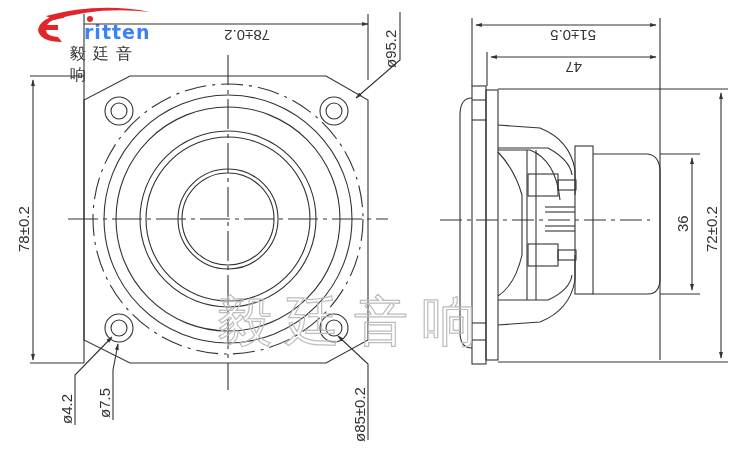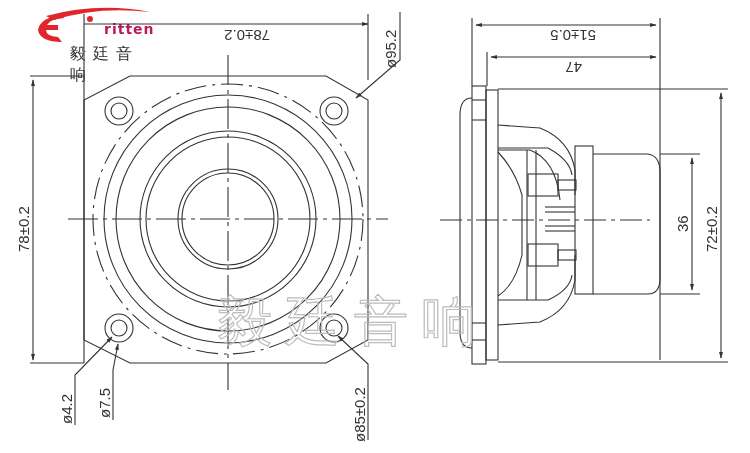--- a/index.html
+++ b/index.html
@@ -1,18 +1,18 @@
 <!DOCTYPE html>
 <html><head>
 <meta charset="utf-8">
 <style>
   html,body{margin:0;padding:0;background:#ffffff;}
   body{width:750px;height:453px;position:relative;overflow:hidden;font-family:"Liberation Sans",sans-serif;}
   #logo{position:absolute;left:28px;top:4px;width:130px;height:60px;}
-  #logo-word{position:absolute;left:76px;top:17px;font-family:"DejaVu Sans",sans-serif;font-weight:bold;font-size:14px;color:#be185d;letter-spacing:1px;}
+  #logo-word{position:absolute;left:56px;top:17px;font-family:"DejaVu Sans",sans-serif;font-weight:bold;font-size:19px;color:#3b82f6;letter-spacing:1px;}
   #logo-cn{position:absolute;left:42px;top:40px;font-family:"DejaVu Sans",sans-serif;font-size:16px;color:#333;letter-spacing:7px;}
   #drawing{position:absolute;left:0;top:0;}
   .dimtext{font-family:"Liberation Sans",sans-serif;font-size:15px;fill:#333;}
   .wm{font-family:"DejaVu Serif",serif;font-size:54px;fill:none;stroke:#bdbdbd;stroke-width:1.2;letter-spacing:14px;}
 </style>
 </head>
 <body>
 
 <div id="logo">
   <svg width="130" height="60" style="position:absolute;left:0;top:0">

